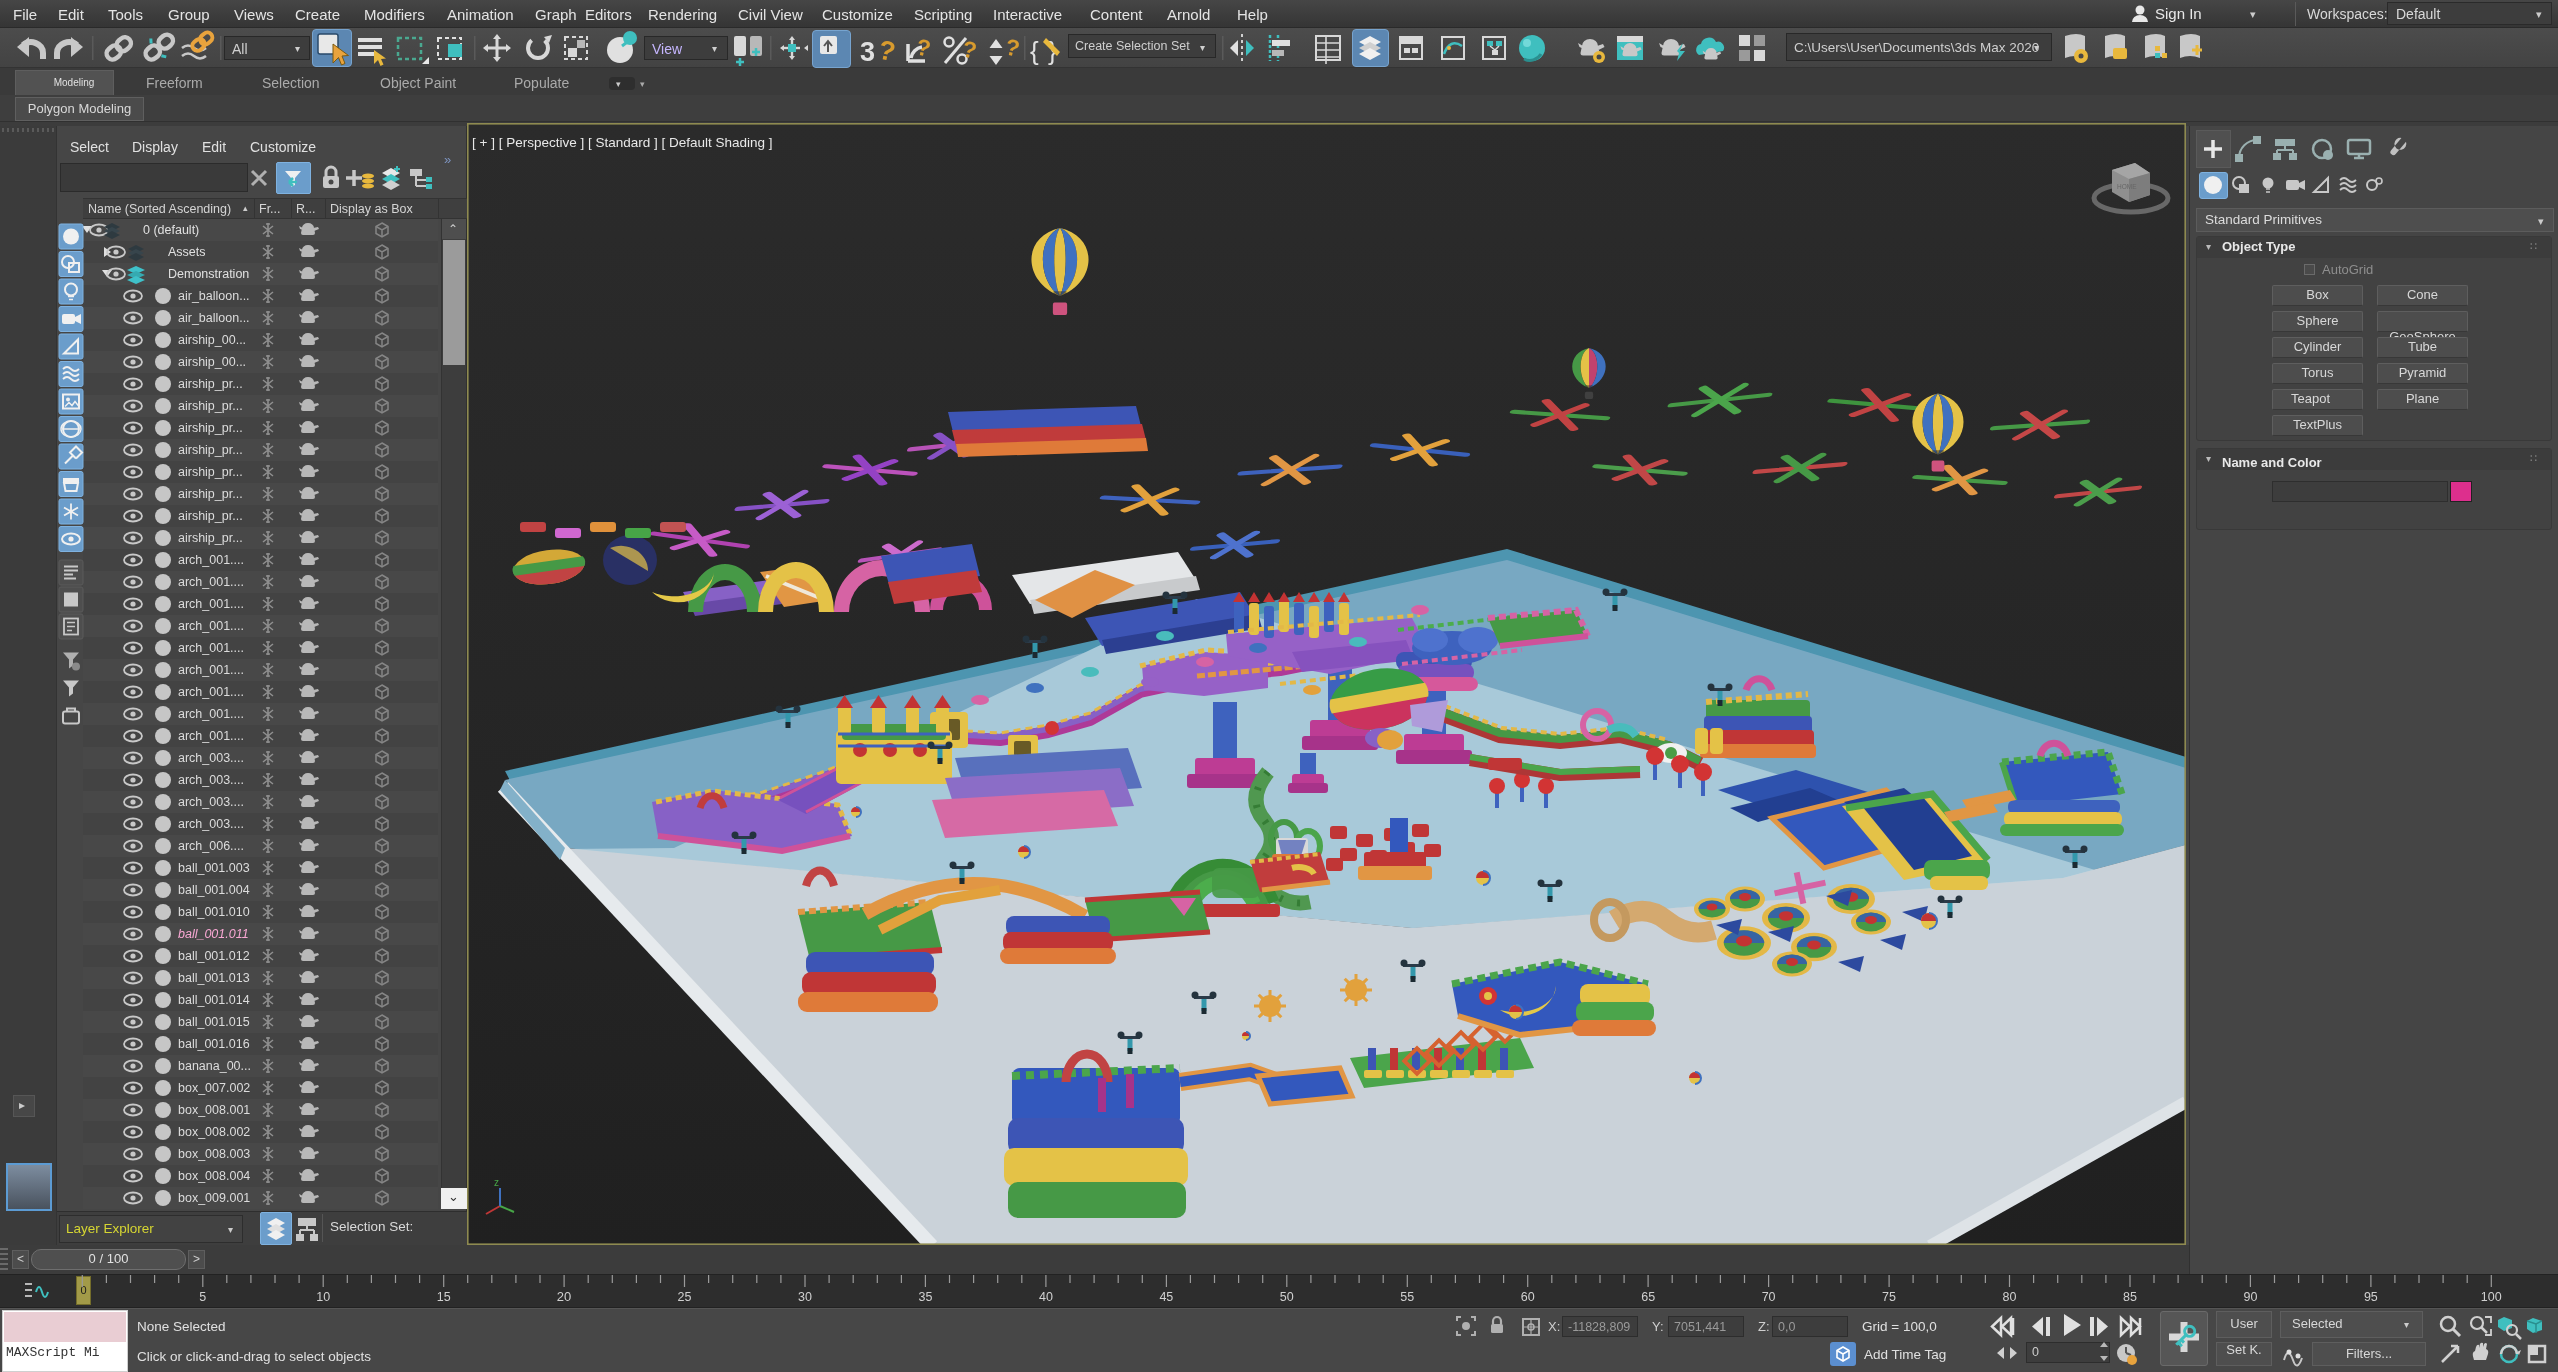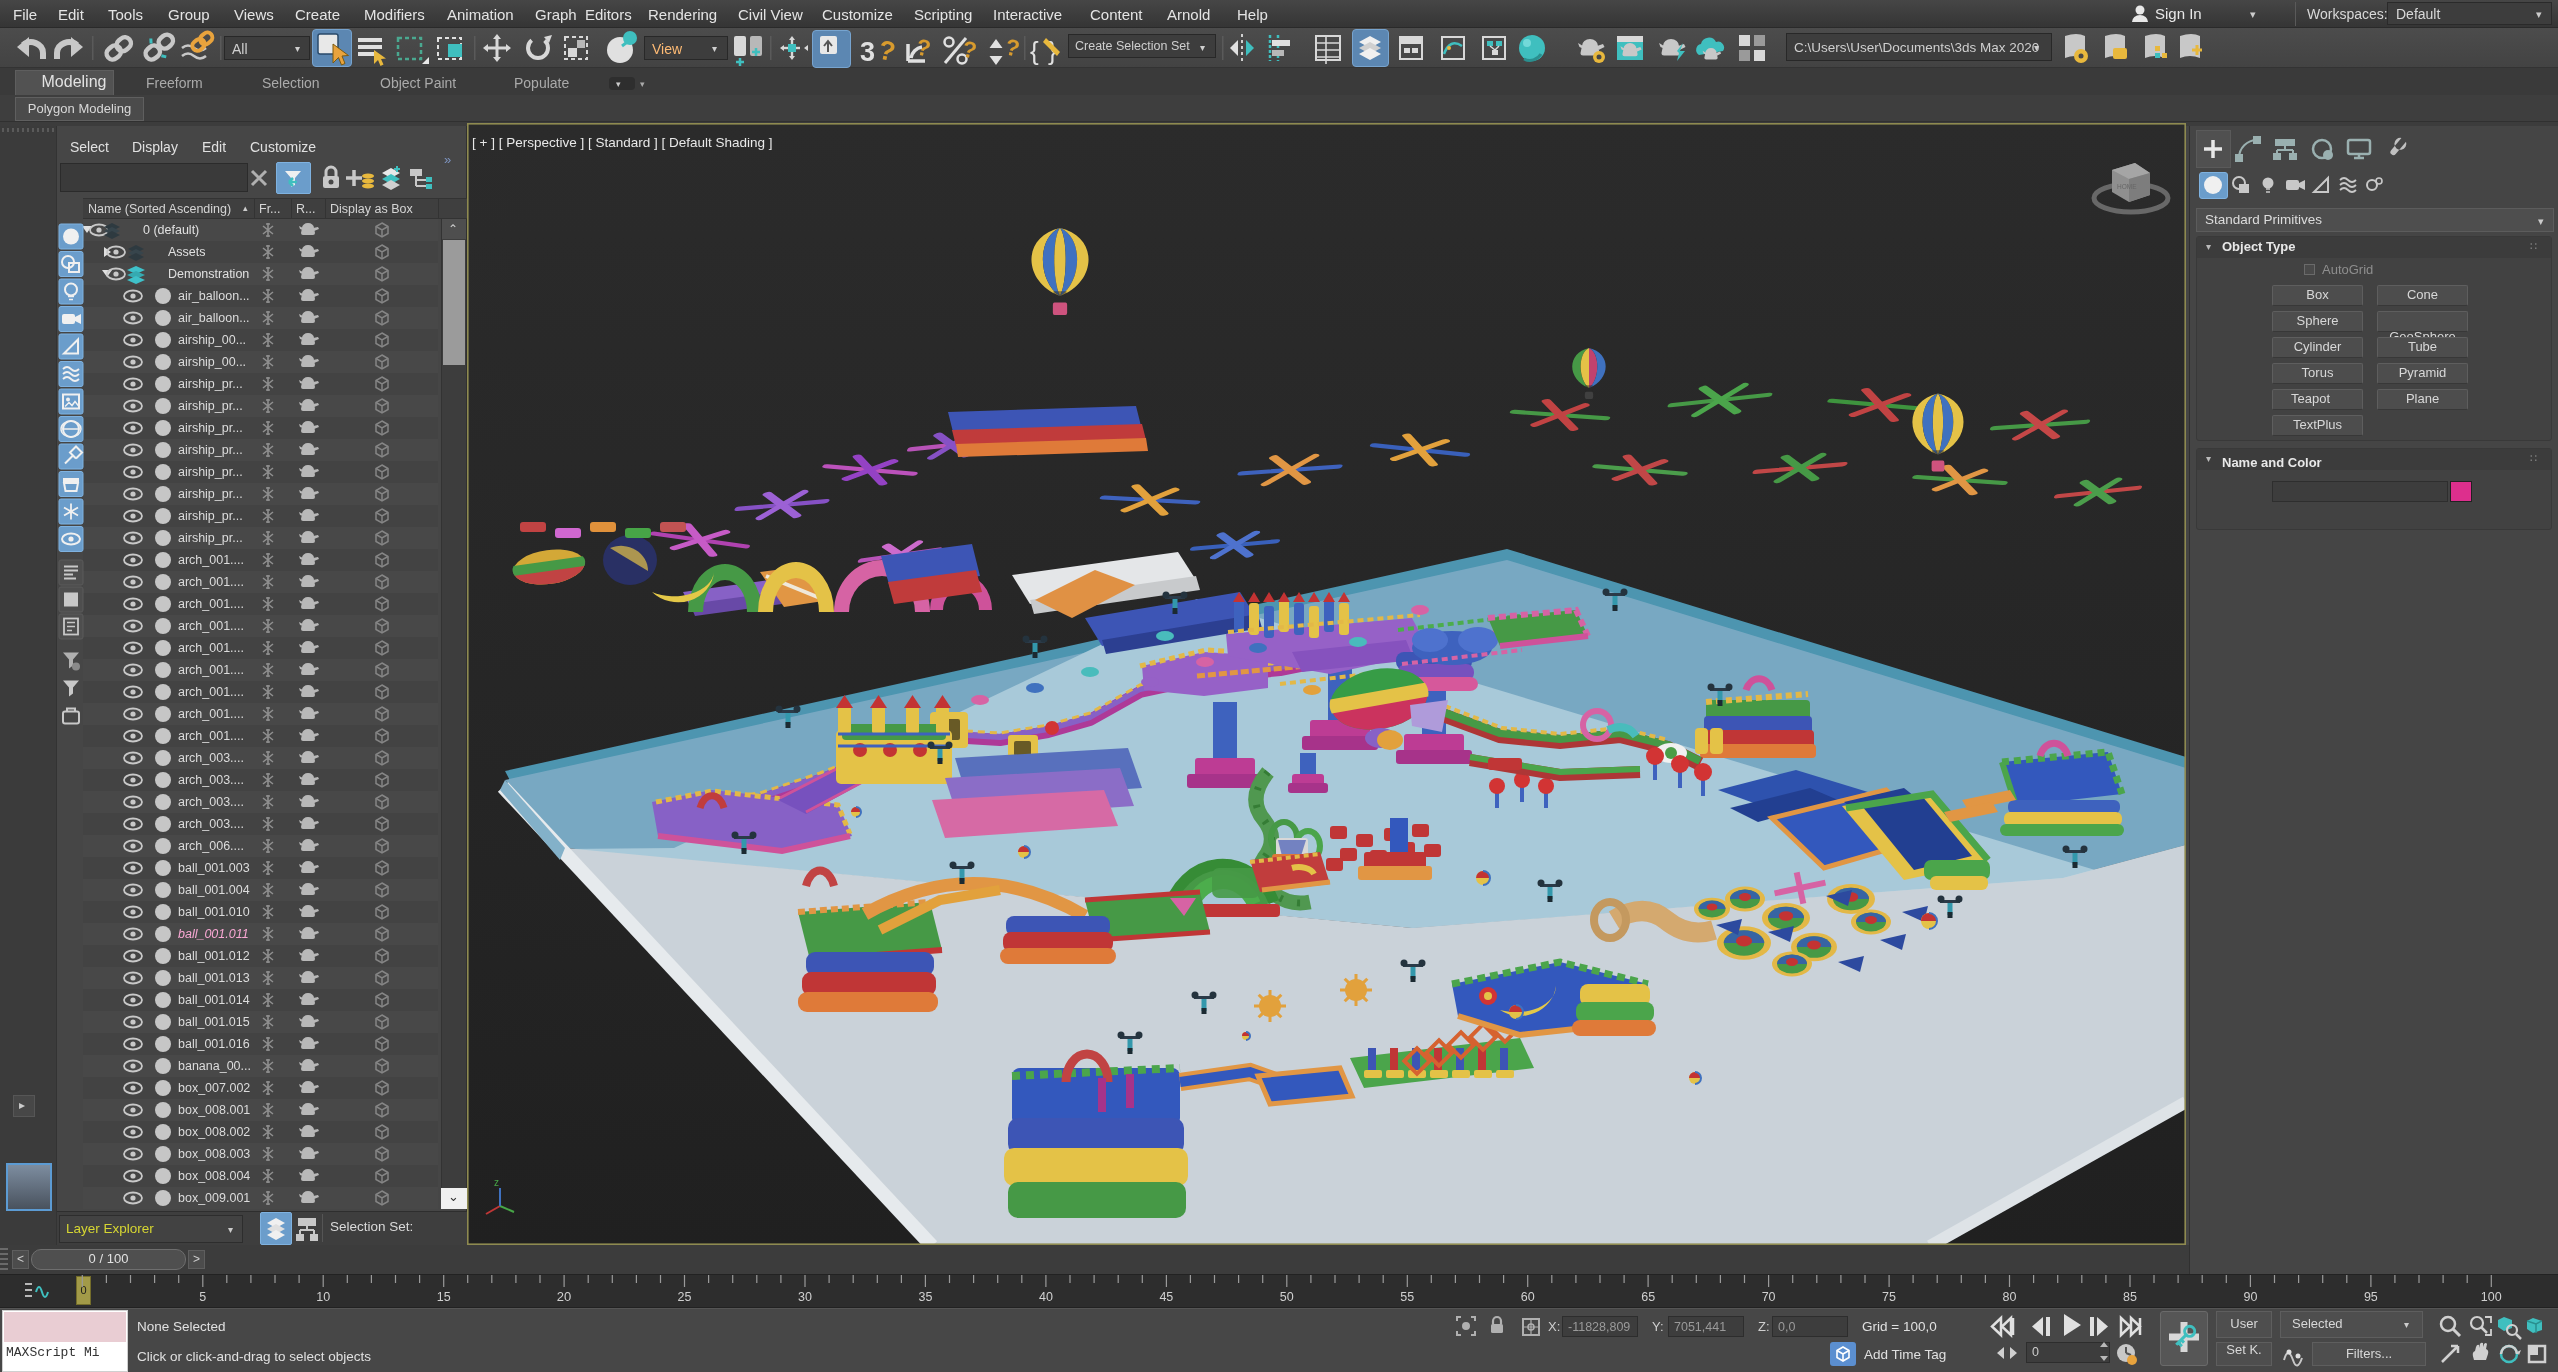--- a/index.html
+++ b/index.html
@@ -28,32 +28,32 @@
 <div style="position:absolute;left:2387px;top:2px;width:165px;height:23px;background:#3d3d3d;border:1px solid #2a2a2a;"></div>
 <div style="position:absolute;left:2396px;top:6px;font-size:14px;color:#d8d8d8;white-space:pre;">Default</div>
 <div style="position:absolute;left:2536px;top:8px;font-size:11px;color:#cccccc;white-space:pre;">▾</div>
 <div style="position:absolute;left:0px;top:28px;width:2558px;height:40px;background:linear-gradient(#4c4c4c,#434343);border-bottom:1px solid #333;"></div>
 <div style="position:absolute;left:224px;top:36px;width:86px;height:24px;background:#3d3d3d;border:1px solid #282828;"></div>
 <div style="position:absolute;left:232px;top:41px;font-size:14px;color:#cfcfcf;white-space:pre;">All</div>
 <div style="position:absolute;left:295px;top:43px;font-size:10px;color:#cfcfcf;white-space:pre;">▾</div>
 <div style="position:absolute;left:312px;top:29px;width:40px;height:38px;background:#5c87b2;border:1px solid #77a4cf;border-radius:4px;"></div>
 <div style="position:absolute;left:812px;top:30px;width:39px;height:38px;background:#5c87b2;border:1px solid #77a4cf;border-radius:4px;"></div>
 <div style="position:absolute;left:644px;top:36px;width:84px;height:24px;background:#3d3d3d;border:1px solid #282828;"></div>
-<div style="position:absolute;left:652px;top:41px;font-size:14px;color:#fdba74;white-space:pre;">View</div>
+<div style="position:absolute;left:652px;top:41px;font-size:14px;color:#c4b5fd;white-space:pre;">View</div>
 <div style="position:absolute;left:712px;top:43px;font-size:10px;color:#cfcfcf;white-space:pre;">▾</div>
 <div style="position:absolute;left:1068px;top:34px;width:148px;height:24px;background:#3d3d3d;border:1px solid #282828;"></div>
 <div style="position:absolute;left:1075px;top:39px;font-size:12.5px;color:#cfcfcf;white-space:pre;">Create Selection Set</div>
 <div style="position:absolute;left:1200px;top:42px;font-size:10px;color:#cfcfcf;white-space:pre;">▾</div>
 <div style="position:absolute;left:1352px;top:29px;width:37px;height:38px;background:#5c87b2;border:1px solid #77a4cf;border-radius:4px;"></div>
 <div style="position:absolute;left:1786px;top:33px;width:266px;height:28px;background:#3d3d3d;border:1px solid #282828;"></div>
 <div style="position:absolute;left:1794px;top:40px;font-size:13.5px;color:#cfcfcf;white-space:pre;">C:\Users\User\Documents\3ds Max 2020</div>
 <div style="position:absolute;left:2034px;top:42px;font-size:10px;color:#cfcfcf;white-space:pre;">▾</div>
 <div style="position:absolute;left:0px;top:68px;width:2558px;height:27px;background:#3a3a3a;"></div>
 <div style="position:absolute;left:15px;top:70px;width:99px;height:25px;background:#525252;border:1px solid #5e5e5e;border-bottom:0;"></div>
-<div style="position:absolute;left:15px;top:70px;width:94px;height:25px;display:flex;align-items:center;justify-content:center;font-size:16px;color:#e2e2e2;padding-left:24px;">Modeling</div>
+<div style="position:absolute;left:15px;top:70px;width:94px;height:25px;display:flex;align-items:center;justify-content:center;font-size:10px;color:#e2e2e2;padding-left:24px;">Modeling</div>
 <div style="position:absolute;left:146px;top:75px;font-size:14px;color:#aaaaaa;white-space:pre;">Freeform</div>
 <div style="position:absolute;left:262px;top:75px;font-size:14px;color:#aaaaaa;white-space:pre;">Selection</div>
 <div style="position:absolute;left:380px;top:75px;font-size:14px;color:#aaaaaa;white-space:pre;">Object Paint</div>
 <div style="position:absolute;left:514px;top:75px;font-size:14px;color:#aaaaaa;white-space:pre;">Populate</div>
 <div style="position:absolute;left:609px;top:77px;width:26px;height:13px;background:#2e2e2e;border-radius:4px;"></div>
 <div style="position:absolute;left:616px;top:79px;font-size:9px;color:#cccccc;white-space:pre;">▾</div>
 <div style="position:absolute;left:640px;top:79px;font-size:9px;color:#aaaaaa;white-space:pre;">▾</div>
 <div style="position:absolute;left:0px;top:95px;width:2558px;height:27px;background:#3e3e3e;border-bottom:1px solid #303030;"></div>
 <div style="position:absolute;left:15px;top:97px;width:129px;height:24px;background:#4b4b4b;border:1px solid #5f5f5f;"></div>
 <div style="position:absolute;left:15px;top:97px;width:129px;height:24px;display:flex;align-items:center;justify-content:center;font-size:13px;color:#d8d8d8;">Polygon Modeling</div>

